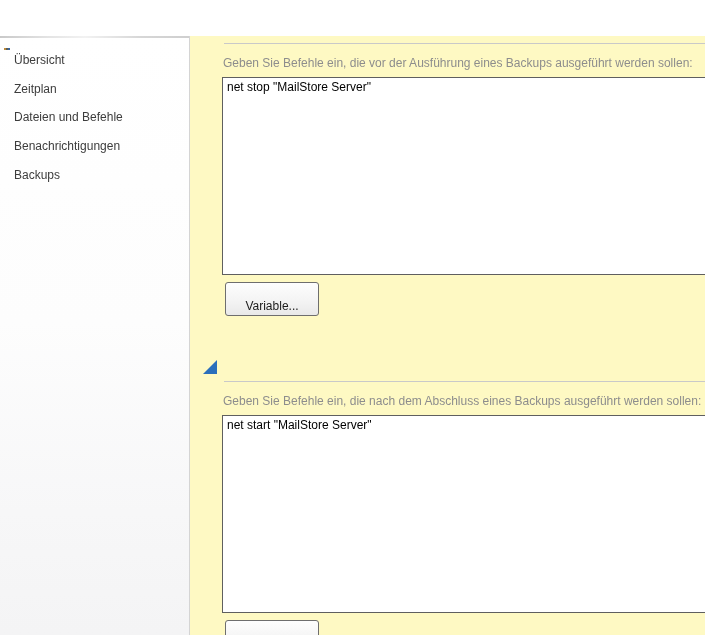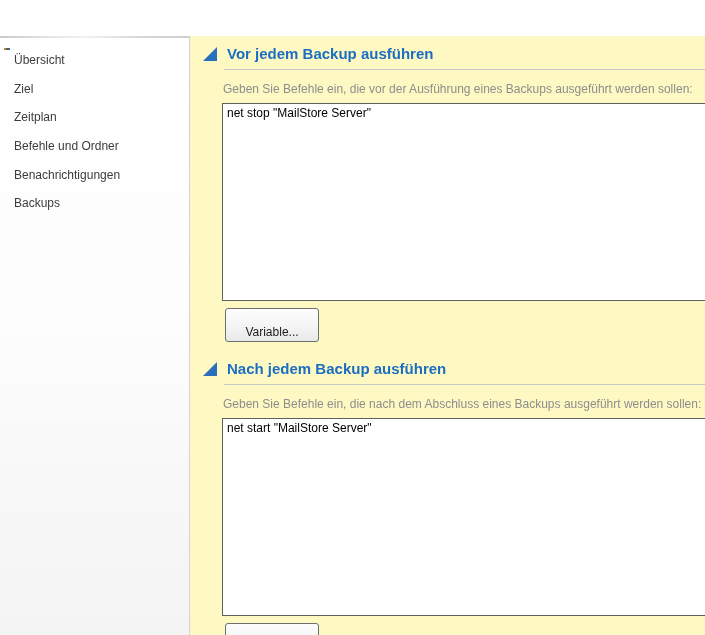--- a/index.html
+++ b/index.html
@@ -55,49 +55,41 @@
 </head>
 <body>
 
 <div id="app">
 
   <div id="sidebar">
     <div id="sidebar-top-strip"></div>
     <div class="mini-dots"></div>
     <div id="nav">
       <div class="nav-item">Übersicht</div>
-      <div class="nav-item">Ziel</div>
       <div class="nav-item">Zeitplan</div>
-      <div class="nav-item">Befehle und Ordner</div>
+      <div class="nav-item">Dateien und Befehle</div>
       <div class="nav-item">Benachrichtigungen</div>
       <div class="nav-item">Backups</div>
     </div>
   </div>
 
   <div id="main">
 
     <div class="section" id="section-0">
-      <div class="section-header">
-        <svg class="tri-icon" viewBox="0 0 14 14">
-          <path d="M14 0 L14 14 L0 14 Z" fill="#2a6fbc"></path>
-        </svg>
-        <span class="section-title">Vor jedem Backup ausführen</span>
-      </div>
       <div class="header-rule"></div>
       <div class="section-desc">Geben Sie Befehle ein, die vor der Ausführung eines Backups ausgeführt werden sollen:</div>
       <textarea class="cmd-box" spellcheck="false" style="">net stop "MailStore Server"</textarea>
       <button class="variable-btn">Variable...</button>
     </div>
 
     <div class="section" id="section-1">
       <div class="section-header">
         <svg class="tri-icon" viewBox="0 0 14 14">
           <path d="M14 0 L14 14 L0 14 Z" fill="#2a6fbc"></path>
         </svg>
-        <span class="section-title">Nach jedem Backup ausführen</span>
       </div>
       <div class="header-rule"></div>
       <div class="section-desc">Geben Sie Befehle ein, die nach dem Abschluss eines Backups ausgeführt werden sollen:</div>
       <textarea class="cmd-box" spellcheck="false" style="">net start "MailStore Server"</textarea>
       <button class="variable-btn">Variable...</button>
     </div>
 
   </div>
 </div>
 

